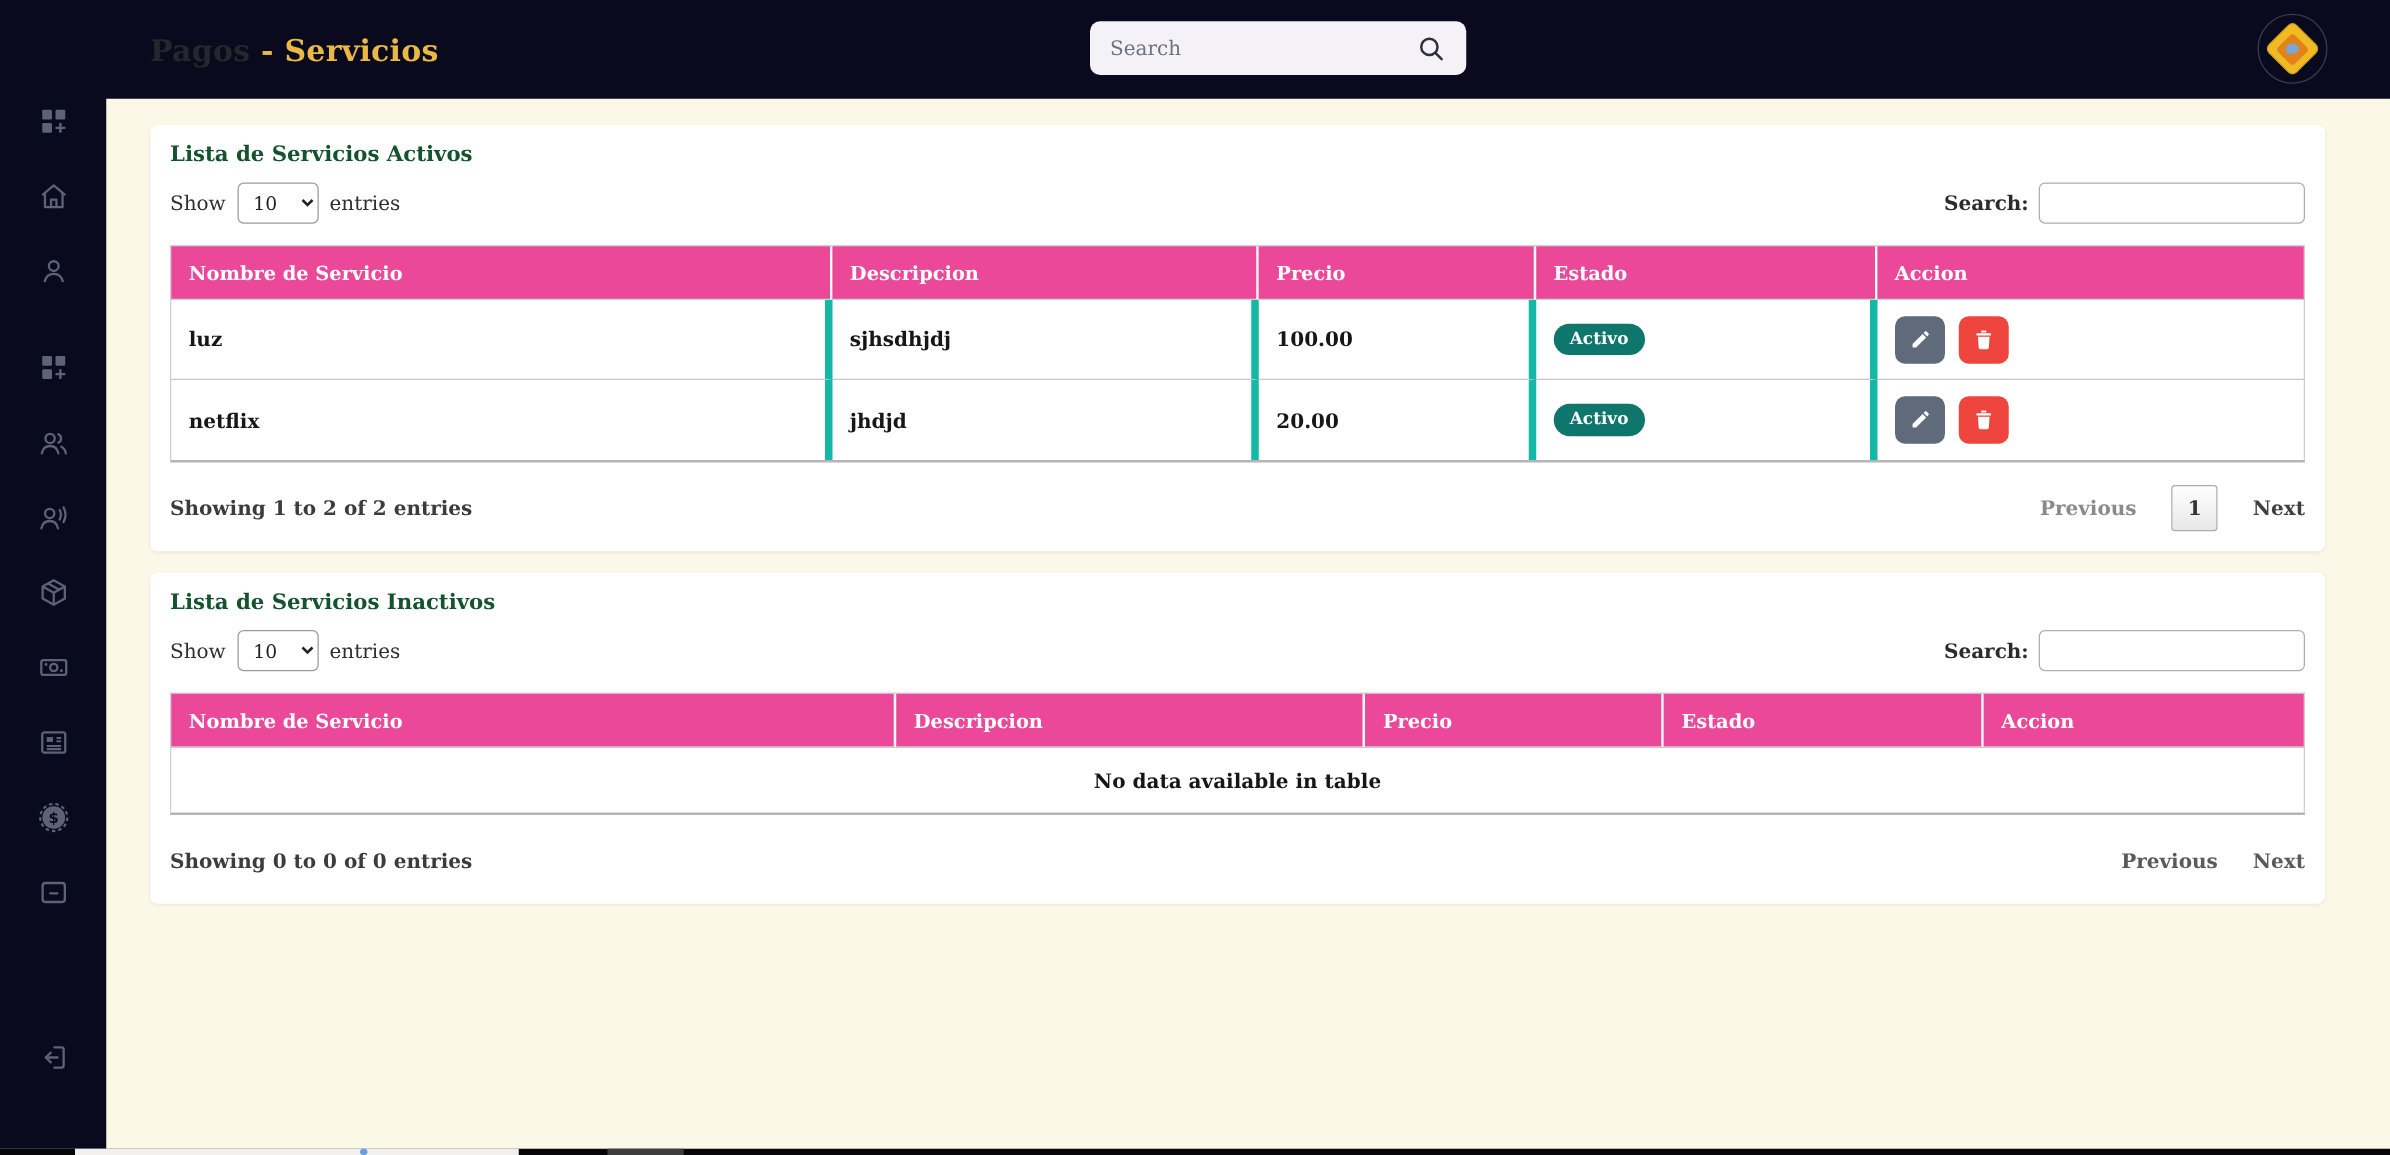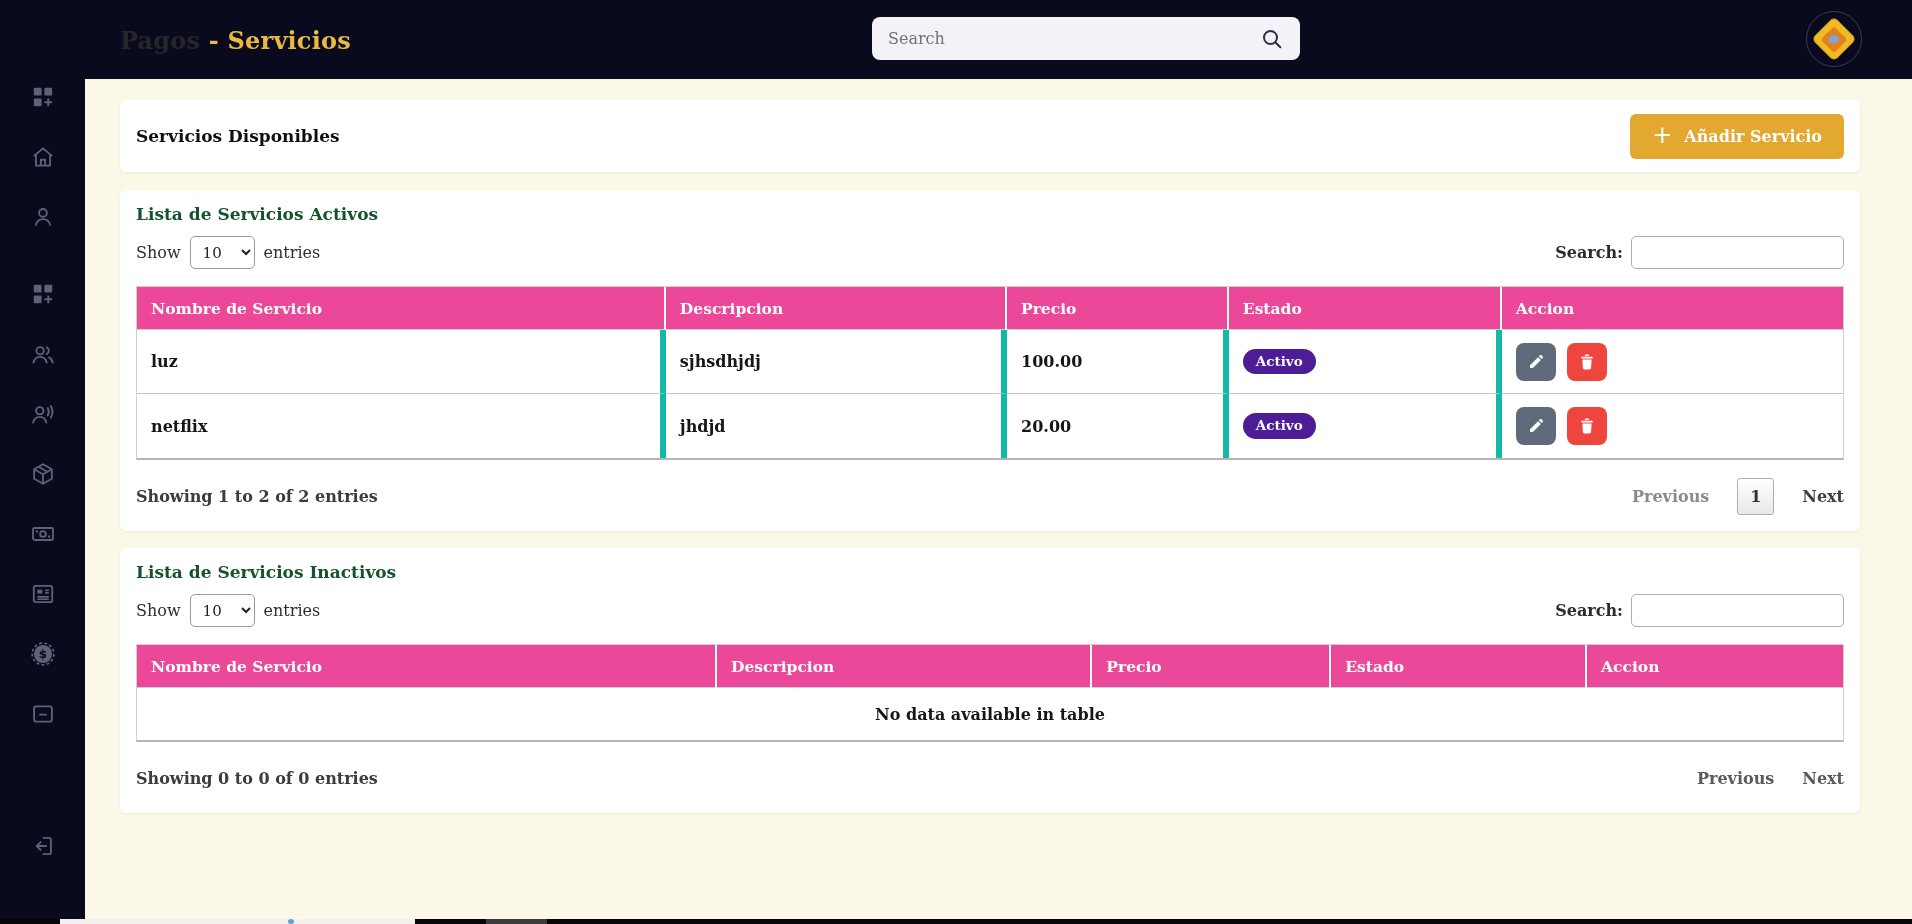--- a/index.html
+++ b/index.html
@@ -28,21 +28,21 @@
     content:""; position:absolute; inset:6px; background:#16213c; border-radius:2px; opacity:.75;
   }
   .page-title {
     position:absolute; left:120px; top:50%; transform:translateY(-50%);
     font-size:24px; font-weight:bold; letter-spacing:.2px; white-space:nowrap;
   }
   .page-title .muted { color:#26262b; }
   .page-title .gold  { color:#e9b944; }
 
   .topbar-search {
-    position:absolute; left:872px; top:17px; width:428px; height:43px;
+    position:absolute; left:872px; top:17px; width:301px; height:43px;
     background:#f4f2f6; border-radius:8px;
     display:flex; align-items:center; padding:0 16px;
   }
   .topbar-search input {
     flex:1; border:none; outline:none; background:transparent;
     font-family:inherit; font-size:16px; color:#333;
   }
   .topbar-search input::placeholder { color:#6b7280; }
   .topbar-search .mag { width:24px; height:24px; flex:0 0 auto; cursor:pointer; }
 
@@ -119,21 +119,21 @@
     height:64px; padding:0 14px; vertical-align:middle;
     font-size:16px; font-weight:bold; color:#161616;
     border-right:6px solid #14b8a6; border-bottom:1px solid #c6c6c6;
     overflow:hidden; white-space:nowrap;
   }
   tbody td:last-child { border-right:0; }
   tbody tr:last-child td { border-bottom:0; }
   tbody tr.no-data td { text-align:center; height:52px; border-right:0; }
 
   .badge {
-    display:inline-block; background:#4c1d95; color:#fff;
+    display:inline-block; background:#0f766e; color:#fff;
     font-size:13.5px; font-weight:bold; padding:6px 13px; border-radius:14px; line-height:1;
   }
   .action-btns { display:flex; gap:11px; }
   .abtn { width:40px; height:38px; border:none; border-radius:8px;
     display:flex; align-items:center; justify-content:center; cursor:pointer; }
   .abtn svg { width:18px; height:18px; }
   .abtn.edit { background:#5f6b7b; }
   .abtn.del  { background:#ee453f; }
 
   .tfoot { display:flex; justify-content:space-between; align-items:center; margin-top:18px; min-height:37px; }
@@ -270,27 +270,20 @@
     <svg viewBox="0 0 24 24" fill="none" stroke="currentColor" stroke-width="1.7" stroke-linecap="round" stroke-linejoin="round">
         <path d="M12.5 4.5h5.2c.9 0 1.6.7 1.6 1.6v11.8c0 .9-.7 1.6-1.6 1.6h-5.2"></path>
         <path d="M9.8 8.4 6.2 12l3.6 3.6"></path>
         <path d="M6.2 12h8.6"></path>
       </svg>
   </span>
 </aside>
 
 <main class="content">
 
-  <section class="card card-head">
-    <h2>Servicios Disponibles</h2>
-    <button class="btn-gold">
-      <span class="plus">+</span>
-      <span>Añadir Servicio</span>
-    </button>
-  </section>
 
   <section class="card card-table">
     <h3>Lista de Servicios Activos</h3>
 
     <div class="controls">
       <div class="length">
         <span>Show</span>
         <select>
           <option>10</option>
         </select>

